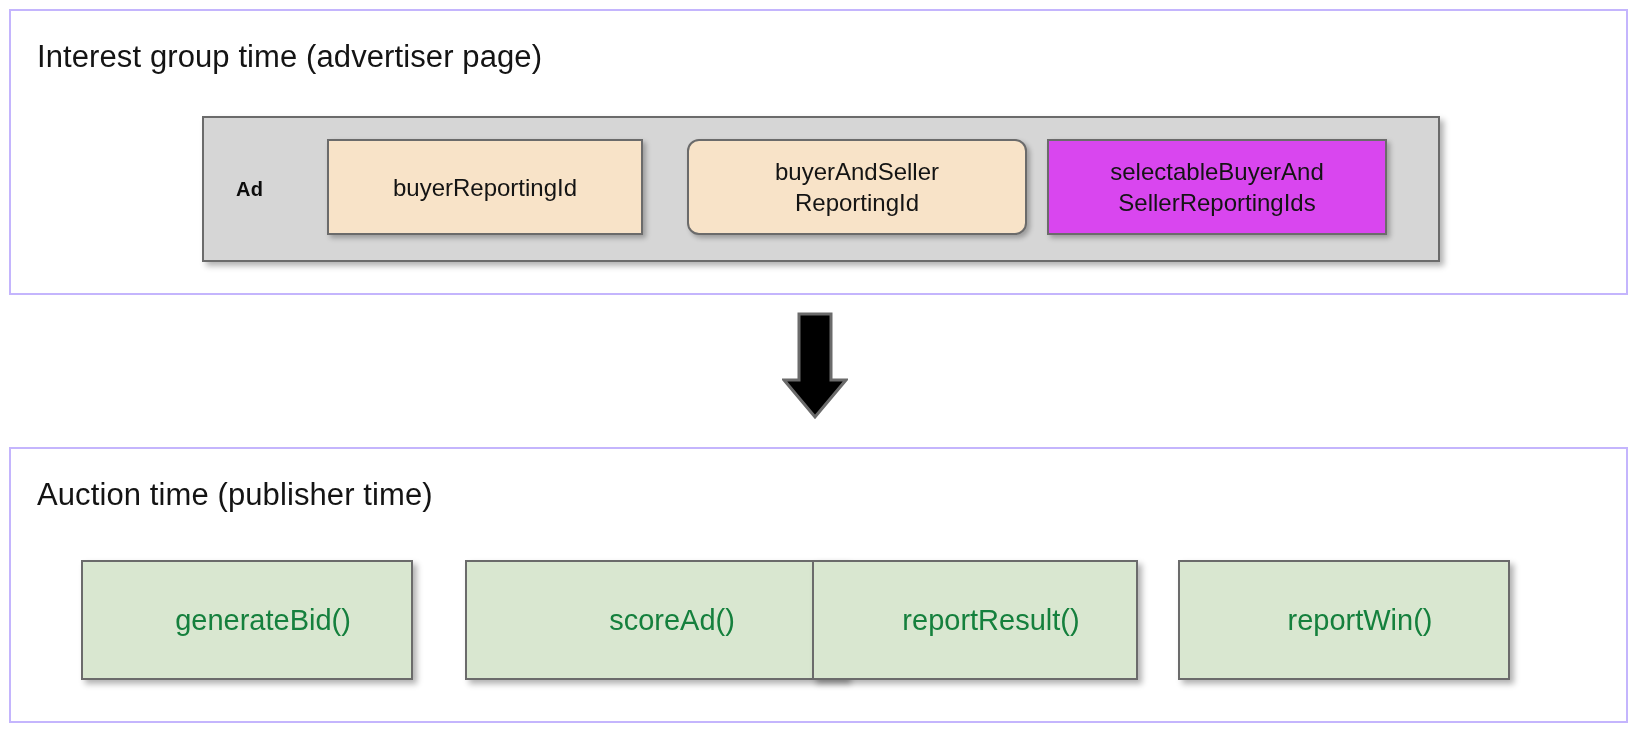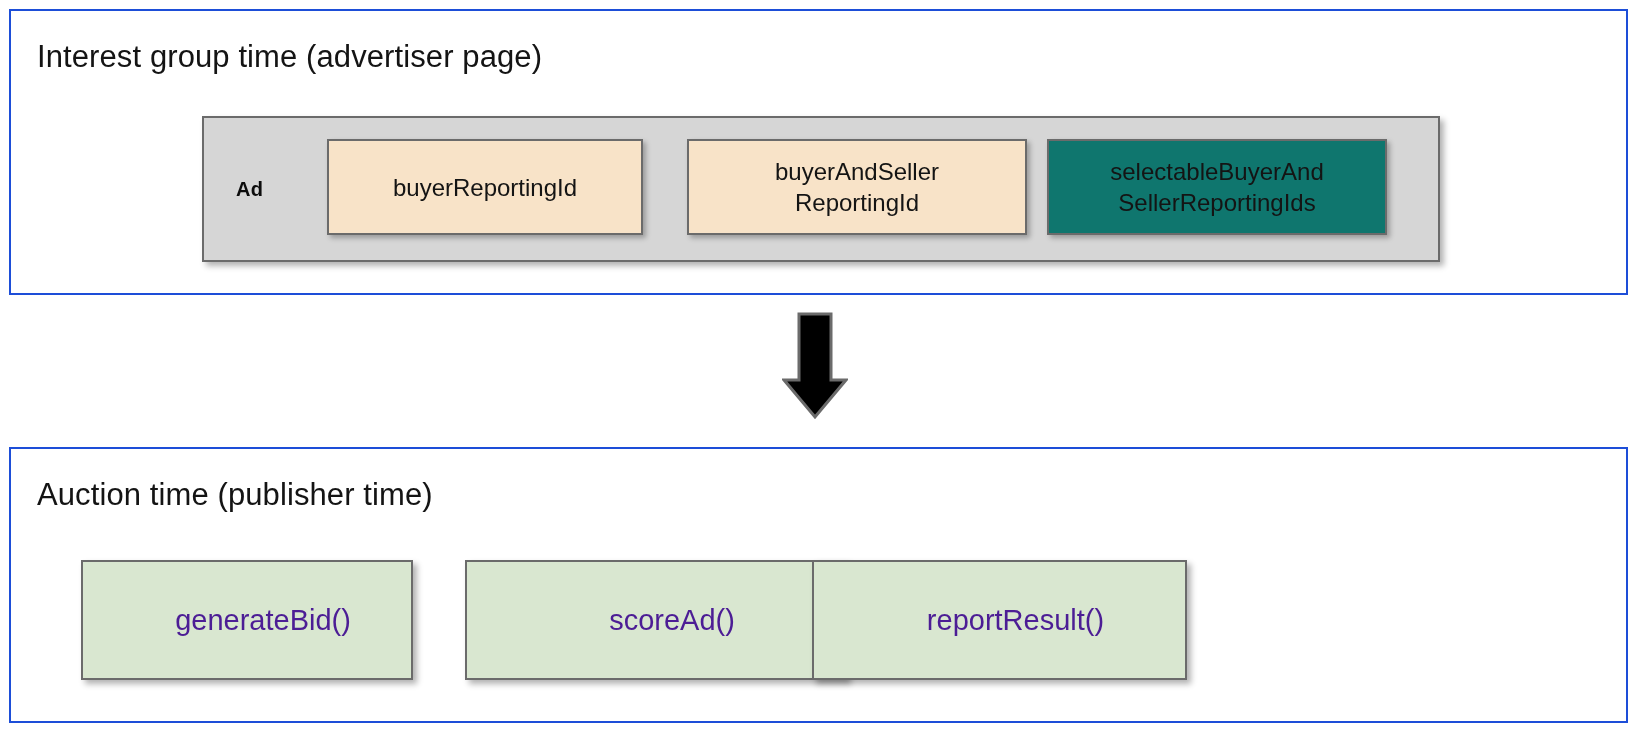--- a/index.html
+++ b/index.html
@@ -19,21 +19,21 @@
     position: absolute;
     left: 0; top: 0;
     width: 1642px;
     height: 742px;
   }
 
   
   .panel {
     position: absolute;
     background: #ffffff;
-    border: 2px solid #1d4ed8;
+    border: 2px solid #c4b5fd;
     box-sizing: border-box;
   }
   #panel-advertiser {
     left: 9px;
     top: 9px;
     width: 1619px;
     height: 286px;
   }
   #panel-publisher {
     left: 9px;
@@ -92,24 +92,24 @@
     align-items: center;
     justify-content: center;
     text-align: center;
     font-size: 24px;
     line-height: 31px;
     color: #141414;
     box-shadow: 3px 3px 5px rgba(0,0,0,0.28);
     padding: 0 6px;
   }
   .rid-box.light { background: #f8e3c8; }
-  .rid-box.dark  { background: #0f766e; }
+  .rid-box.dark  { background: #d946ef; }
 
   #rid-0 { left: 123px; width: 316px; }
-  #rid-1 { left: 483px; width: 340px; }
+  #rid-1 { left: 483px; width: 340px; border-radius: 12px; }
   #rid-2 { left: 843px; width: 340px; }
 
   
   .arrow-down {
     position: absolute;
     left: 782px;
     top: 312px;
     width: 66px;
     height: 108px;
   }
@@ -119,27 +119,27 @@
     position: absolute;
     top: 111px;        
     height: 120px;
     background: #d9e7d0;
     border: 2px solid #6b6b6b;
     box-sizing: border-box;
     display: flex;
     align-items: center;
     justify-content: center;
     font-size: 29px;
-    color: #4c1d95;
+    color: #15803d;
     box-shadow: 4px 4px 6px rgba(0,0,0,0.30);
     padding-left: 32px;
   }
   #fn-0 { left: 70px;   width: 332px; }
   #fn-1 { left: 454px;  width: 382px; }
-  #fn-2 { left: 801px;  width: 375px; }
+  #fn-2 { left: 801px;  width: 326px; }
   #fn-3 { left: 1167px; width: 332px; }
 </style>
 </head>
 <body>
 
 <div class="stage">
 
   <div class="panel" id="panel-advertiser">
 
     <div class="panel-title">Interest group time (advertiser page)</div>
@@ -182,16 +182,19 @@
     </div>
 
     <div class="fn-box" id="fn-1">
       <span>scoreAd()</span>
     </div>
 
     <div class="fn-box" id="fn-2">
       <span>reportResult()</span>
     </div>
 
+    <div class="fn-box" id="fn-3">
+      <span>reportWin()</span>
+    </div>
 
   </div>
 
 </div>
 
 </body></html>

